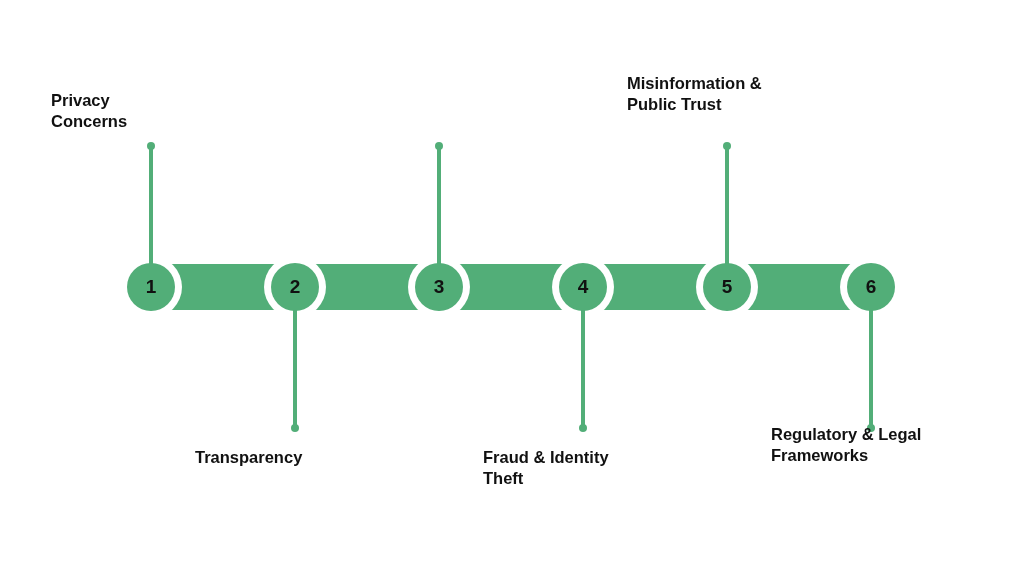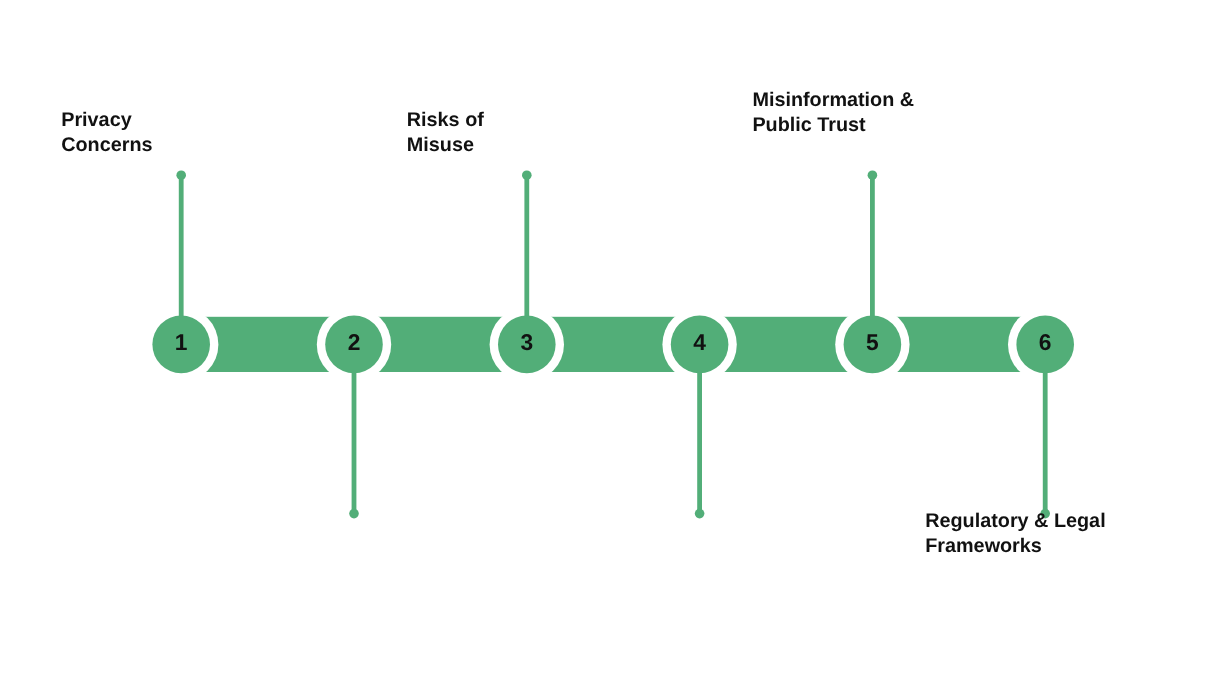--- a/index.html
+++ b/index.html
@@ -67,19 +67,20 @@
   <div class="num" style="left:127px;top:263px;">1</div>
   <div class="num" style="left:271px;top:263px;">2</div>
   <div class="num" style="left:415px;top:263px;">3</div>
   <div class="num" style="left:559px;top:263px;">4</div>
   <div class="num" style="left:703px;top:263px;">5</div>
   <div class="num" style="left:847px;top:263px;">6</div>
 
   
   <div class="label" style="left:51px;top:90px;">Privacy
 Concerns</div>
-  <div class="label" style="left:339px;top:90px;">Risks of
-Misuse</div>
+  <div class="label" style="left:195px;top:447px;">Transparency</div>
+  <div class="label" style="left:483px;top:447px;">Fraud &amp; Identity
+Theft</div>
   <div class="label" style="left:627px;top:73px;">Misinformation &amp;
 Public Trust</div>
   <div class="label" style="left:771px;top:424px;">Regulatory &amp; Legal
 Frameworks</div>
 </div>
 
 </body></html>

